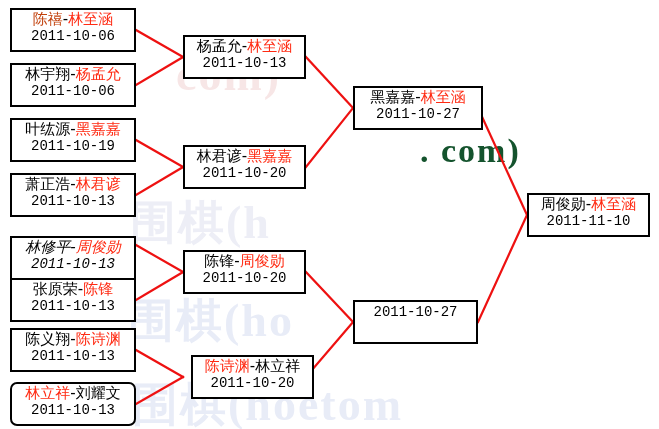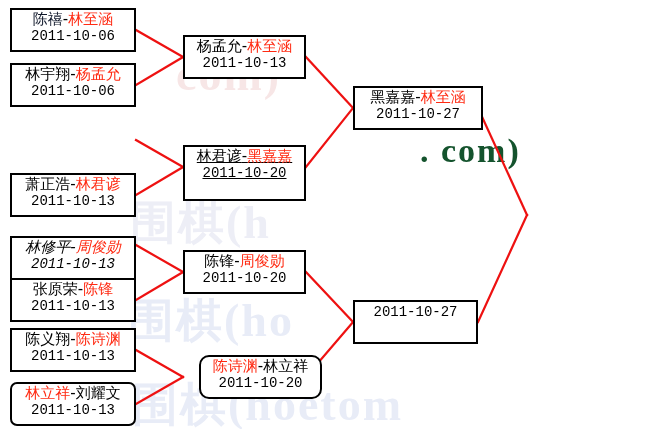--- a/index.html
+++ b/index.html
@@ -89,32 +89,38 @@
       <line x1="306" y1="272" x2="353" y2="322"></line>
       <line x1="306" y1="377" x2="353" y2="322"></line>
 
       <line x1="478" y1="108" x2="527" y2="215"></line>
       <line x1="478" y1="322" x2="527" y2="215"></line>
     </g>
   </svg>
 
   <div class="box" style="left:10px;top:8px;width:126px;height:44px;">
     <div class="players">
-      <span class="w" style="color: #0f172a;">陈禧</span><span class="sep">-</span><span class="w" style="color: rgb(255, 42, 18);">林至涵</span>
+      <span class="w" style="color: #c2410c;">陈禧</span><span class="sep">-</span><span class="w" style="color: rgb(255, 42, 18);">林至涵</span>
     </div>
     <div class="date">2011-10-06</div>
   </div>
 
   <div class="box" style="left:10px;top:63px;width:126px;height:44px;">
     <div class="players">
       <span class="w" style="color: rgb(0, 0, 0);">林宇翔</span><span class="sep">-</span><span class="w" style="color: rgb(255, 42, 18);">杨孟允</span>
     </div>
     <div class="date">2011-10-06</div>
   </div>
 
+  <div class="box" style="left:10px;top:118px;width:126px;height:44px;">
+    <div class="players">
+      <span class="w" style="color: rgb(0, 0, 0);">叶纮源</span><span class="sep">-</span><span class="w" style="color: rgb(255, 42, 18);">黑嘉嘉</span>
+    </div>
+    <div class="date">2011-10-19</div>
+  </div>
 
   <div class="box" style="left:10px;top:173px;width:126px;height:44px;">
     <div class="players">
       <span class="w" style="color: rgb(0, 0, 0);">萧正浩</span><span class="sep">-</span><span class="w" style="color: rgb(255, 42, 18);">林君谚</span>
     </div>
     <div class="date">2011-10-13</div>
   </div>
 
   <div class="box" style="left:10px;top:236px;width:126px;height:44px;font-style:italic;">
     <div class="players">
@@ -144,46 +150,52 @@
     <div class="date">2011-10-13</div>
   </div>
 
   <div class="box" style="left:183px;top:35px;width:123px;height:44px;">
     <div class="players">
       <span class="w" style="color: rgb(0, 0, 0);">杨孟允</span><span class="sep">-</span><span class="w" style="color: rgb(255, 42, 18);">林至涵</span>
     </div>
     <div class="date">2011-10-13</div>
   </div>
 
-  <div class="box" style="left:183px;top:145px;width:123px;height:56px;text-decoration:underline;">
+  <div class="box" style="left:183px;top:145px;width:123px;height:44px;">
     <div class="players">
       <span class="w" style="color: rgb(0, 0, 0);">林君谚</span><span class="sep">-</span><span class="w" style="color: rgb(255, 42, 18);">黑嘉嘉</span>
     </div>
     <div class="date">2011-10-20</div>
   </div>
 
   <div class="box" style="left:183px;top:250px;width:123px;height:44px;">
     <div class="players">
       <span class="w" style="color: rgb(0, 0, 0);">陈锋</span><span class="sep">-</span><span class="w" style="color: rgb(255, 42, 18);">周俊勋</span>
     </div>
     <div class="date">2011-10-20</div>
   </div>
 
-  <div class="box" style="left:199px;top:355px;width:123px;height:44px;border-radius:10px;">
+  <div class="box" style="left:191px;top:355px;width:123px;height:44px;">
     <div class="players">
       <span class="w" style="color: rgb(255, 42, 18);">陈诗渊</span><span class="sep">-</span><span class="w" style="color: rgb(0, 0, 0);">林立祥</span>
     </div>
     <div class="date">2011-10-20</div>
   </div>
 
   <div class="box" style="left:353px;top:86px;width:130px;height:44px;">
     <div class="players">
       <span class="w" style="color: rgb(0, 0, 0);">黑嘉嘉</span><span class="sep">-</span><span class="w" style="color: rgb(255, 42, 18);">林至涵</span>
     </div>
     <div class="date">2011-10-27</div>
   </div>
 
   <div class="box" style="left:353px;top:300px;width:125px;height:44px;">
     <div class="date">2011-10-27</div>
   </div>
 
+  <div class="box" style="left:527px;top:193px;width:123px;height:44px;">
+    <div class="players">
+      <span class="w" style="color: rgb(0, 0, 0);">周俊勋</span><span class="sep">-</span><span class="w" style="color: rgb(255, 42, 18);">林至涵</span>
+    </div>
+    <div class="date">2011-11-10</div>
+  </div>
 
 </div>
 
 </body></html>

